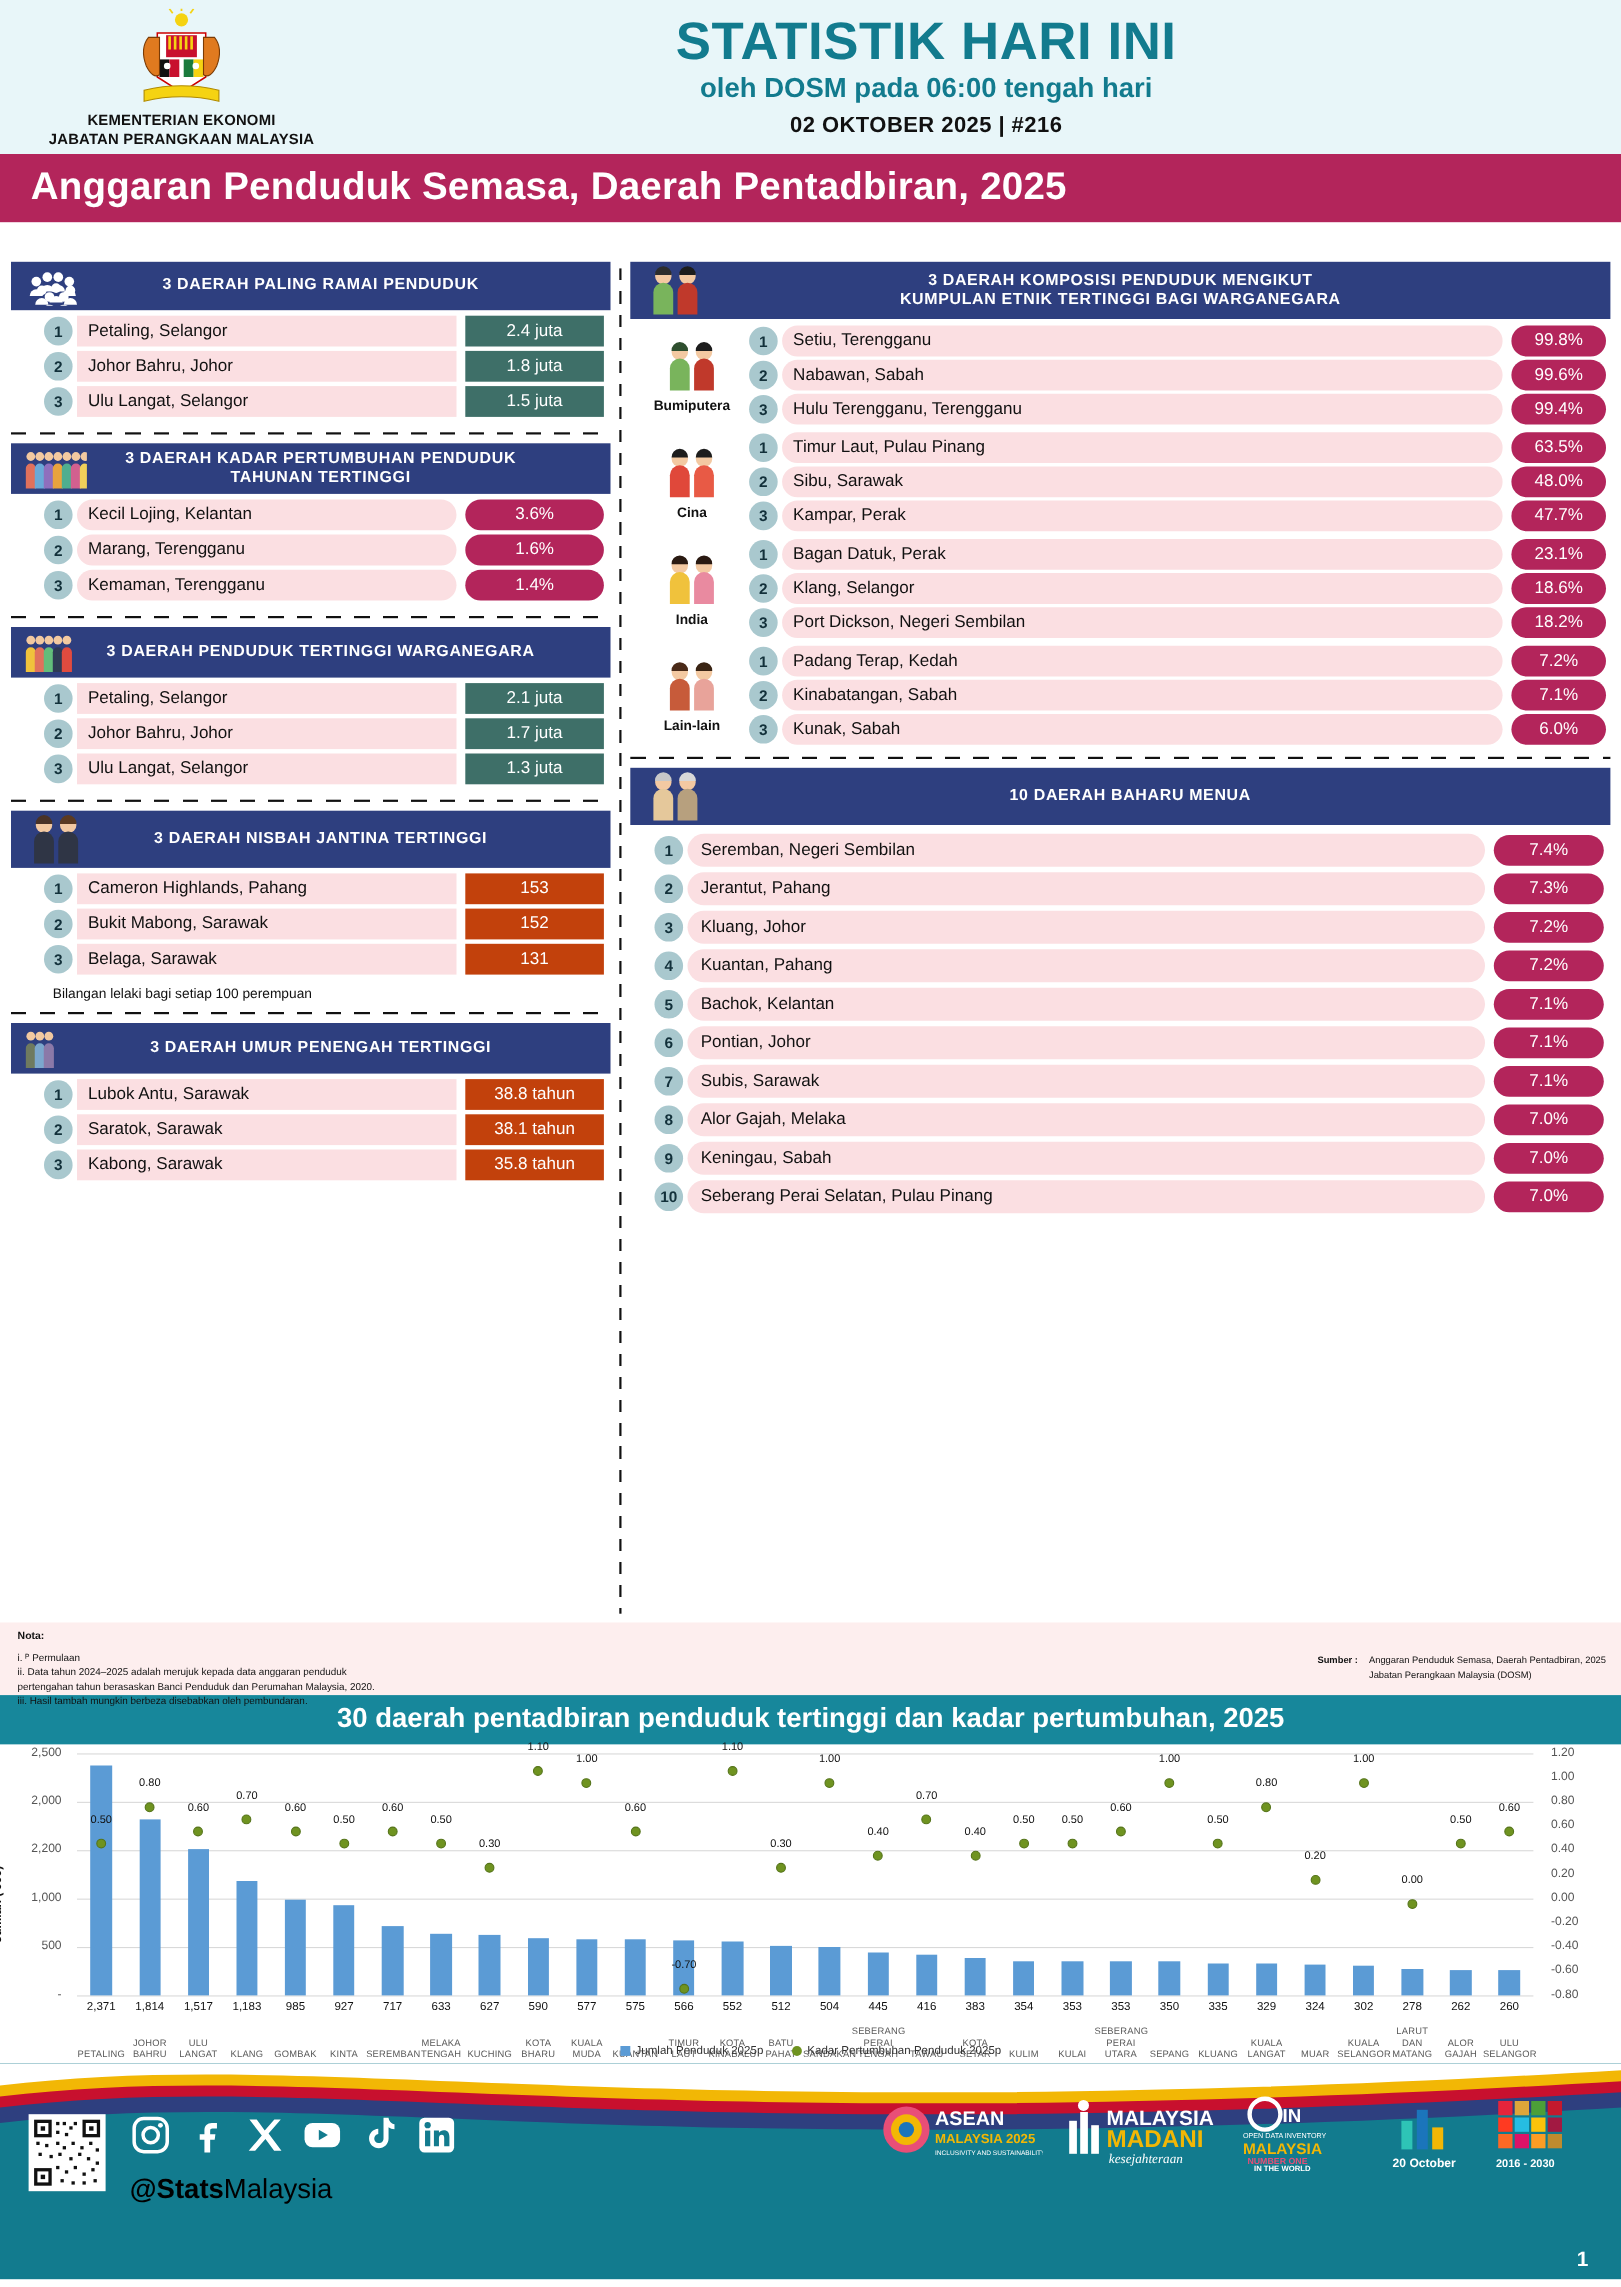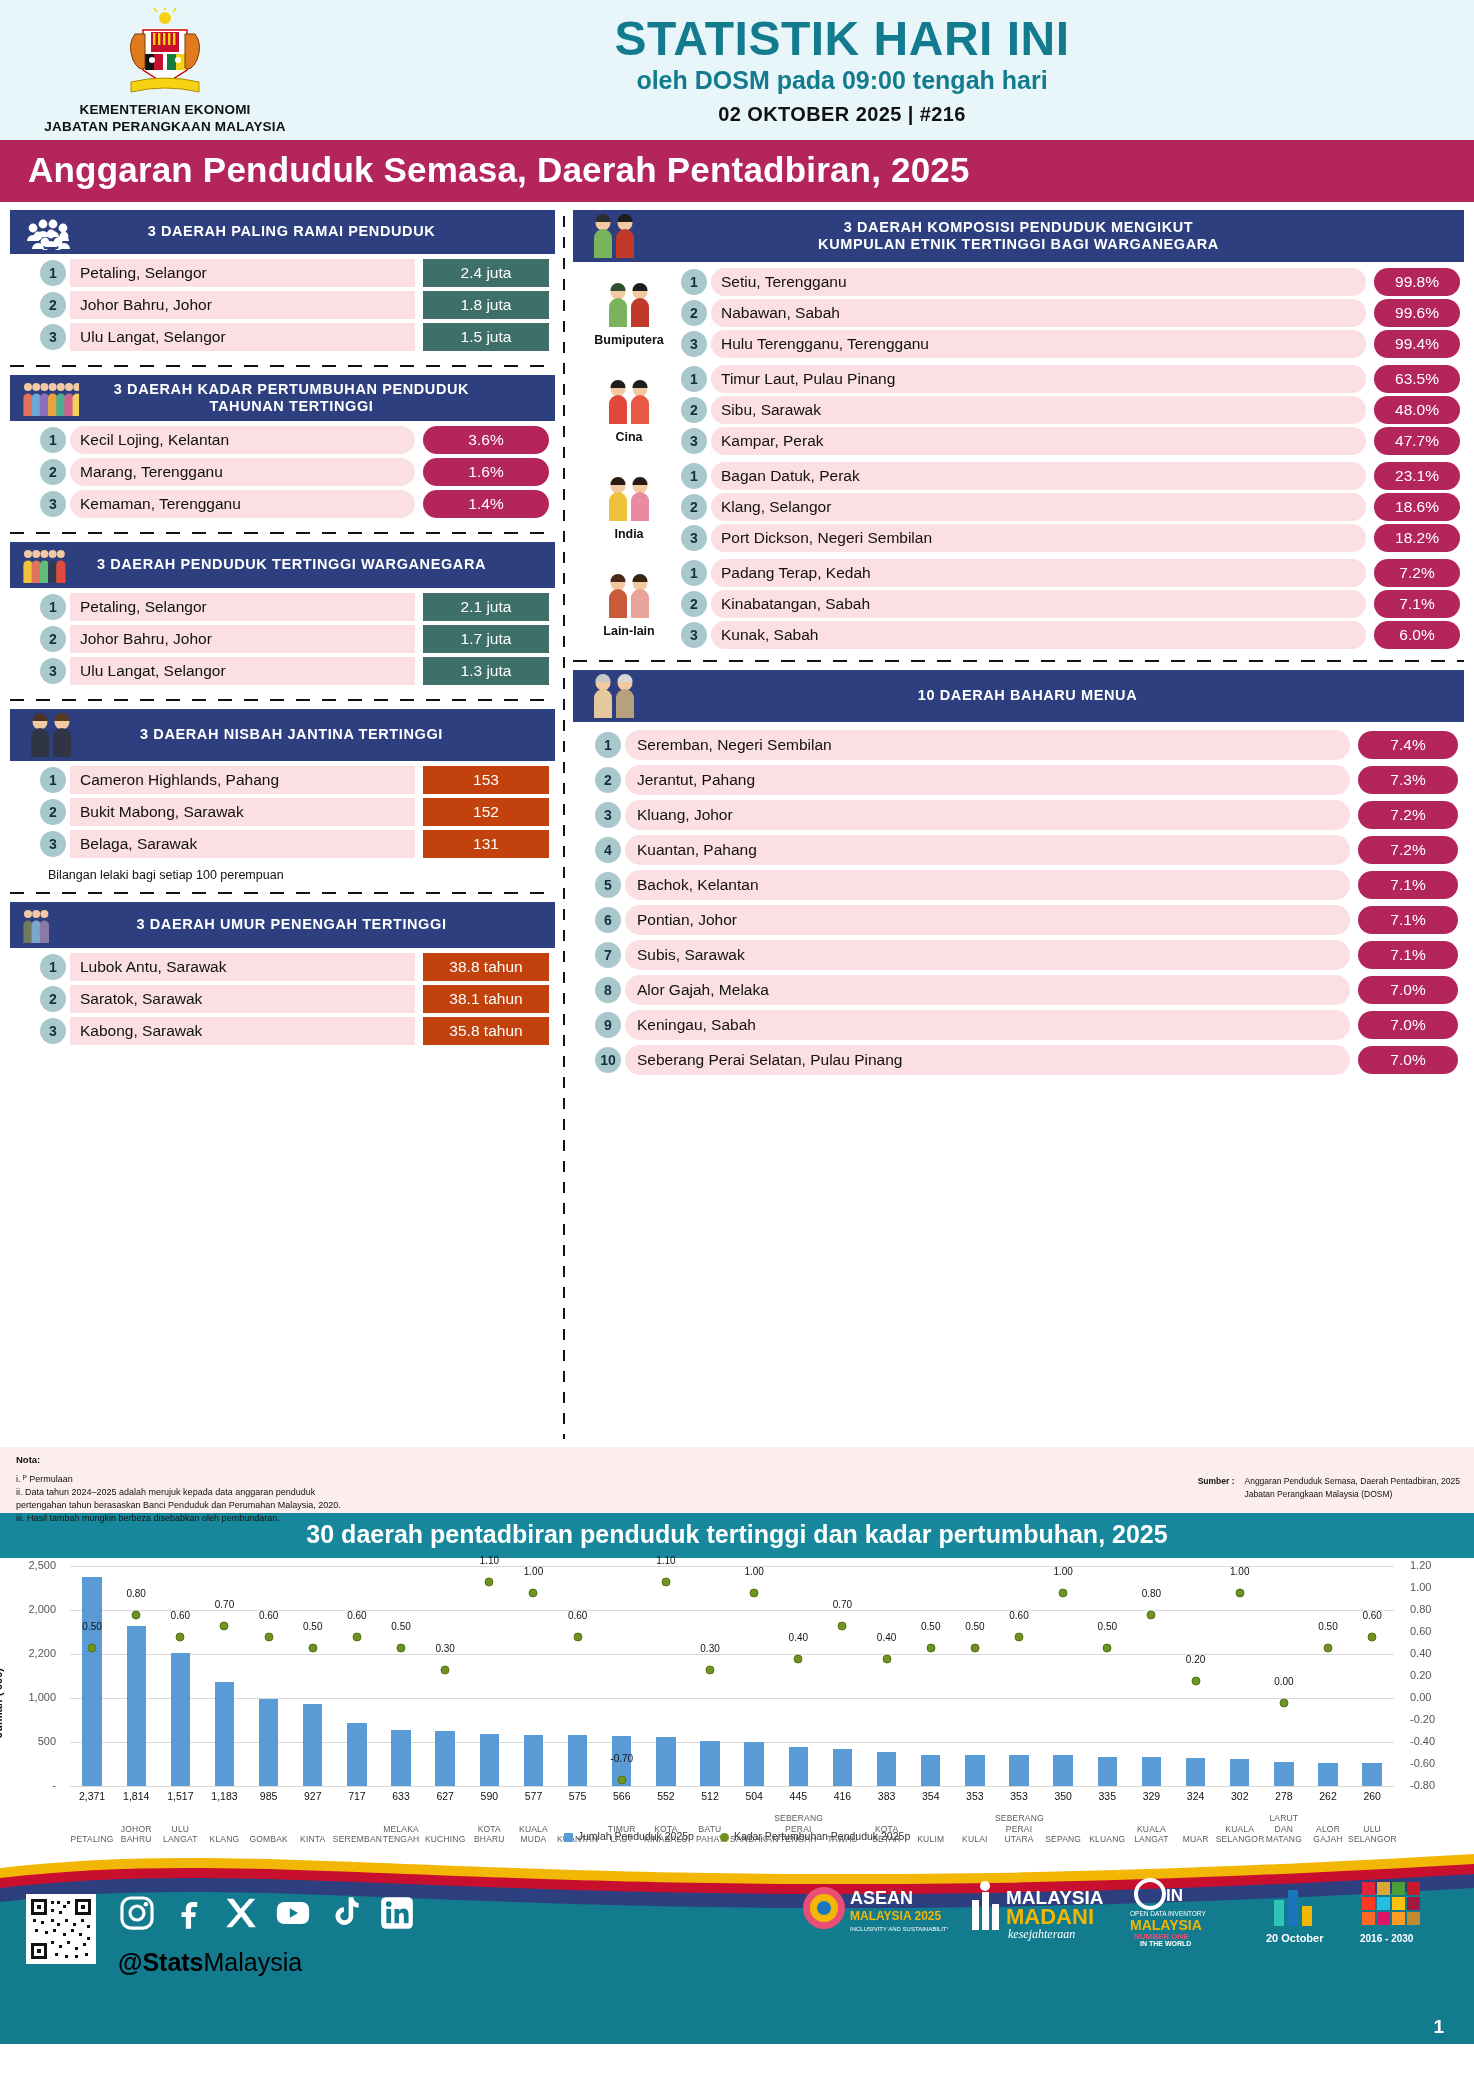--- a/index.html
+++ b/index.html
@@ -28,21 +28,21 @@
 
   
   .titlebar {
     background:#b3255b; color:#fff;
     padding:10px 0 12px 28px;
     font-size:35px; font-weight:700;
     letter-spacing:.2px;
   }
 
   
-  .content { display:flex; padding:8px 10px 0 10px; height:1245px; }
+  .content { display:flex; padding:8px 10px 0 10px; height:1245px;margin-top:28px; }
   .col-left { width:545px; position:relative; }
   .col-div { width:2px; margin:6px 8px 8px 8px;
              background:repeating-linear-gradient(to bottom,#111 0 11px, transparent 11px 21px); }
   .col-right { flex:1; position:relative; }
 
   .card { margin-bottom:6px; }
   .card-head {
     background:#2e3f7f; display:flex; align-items:center;
     min-height:44px; padding:3px 10px;
   }
@@ -177,21 +177,21 @@
         <path d="M10 74 Q44 66 78 74 L78 84 Q44 76 10 84 Z" fill="#f5d312" stroke="#b08a00" stroke-width="1"></path>
       </svg>
     </div>
     <div class="ministry">
       <div>KEMENTERIAN EKONOMI</div>
       <div>JABATAN PERANGKAAN MALAYSIA</div>
     </div>
   </div>
   <div class="header-main">
     <div class="h-title">STATISTIK HARI INI</div>
-    <div class="h-sub">oleh DOSM pada 09:00 tengah hari</div>
+    <div class="h-sub">oleh DOSM pada 06:00 tengah hari</div>
     <div class="h-date">02 OKTOBER 2025   |   #216</div>
   </div>
 </div>
 
 <div class="titlebar">Anggaran Penduduk Semasa, Daerah Pentadbiran, 2025</div>
 
 <div class="content">
   <div class="col-left" id="left-col">
       <div class="card">
         <div class="card-head">

